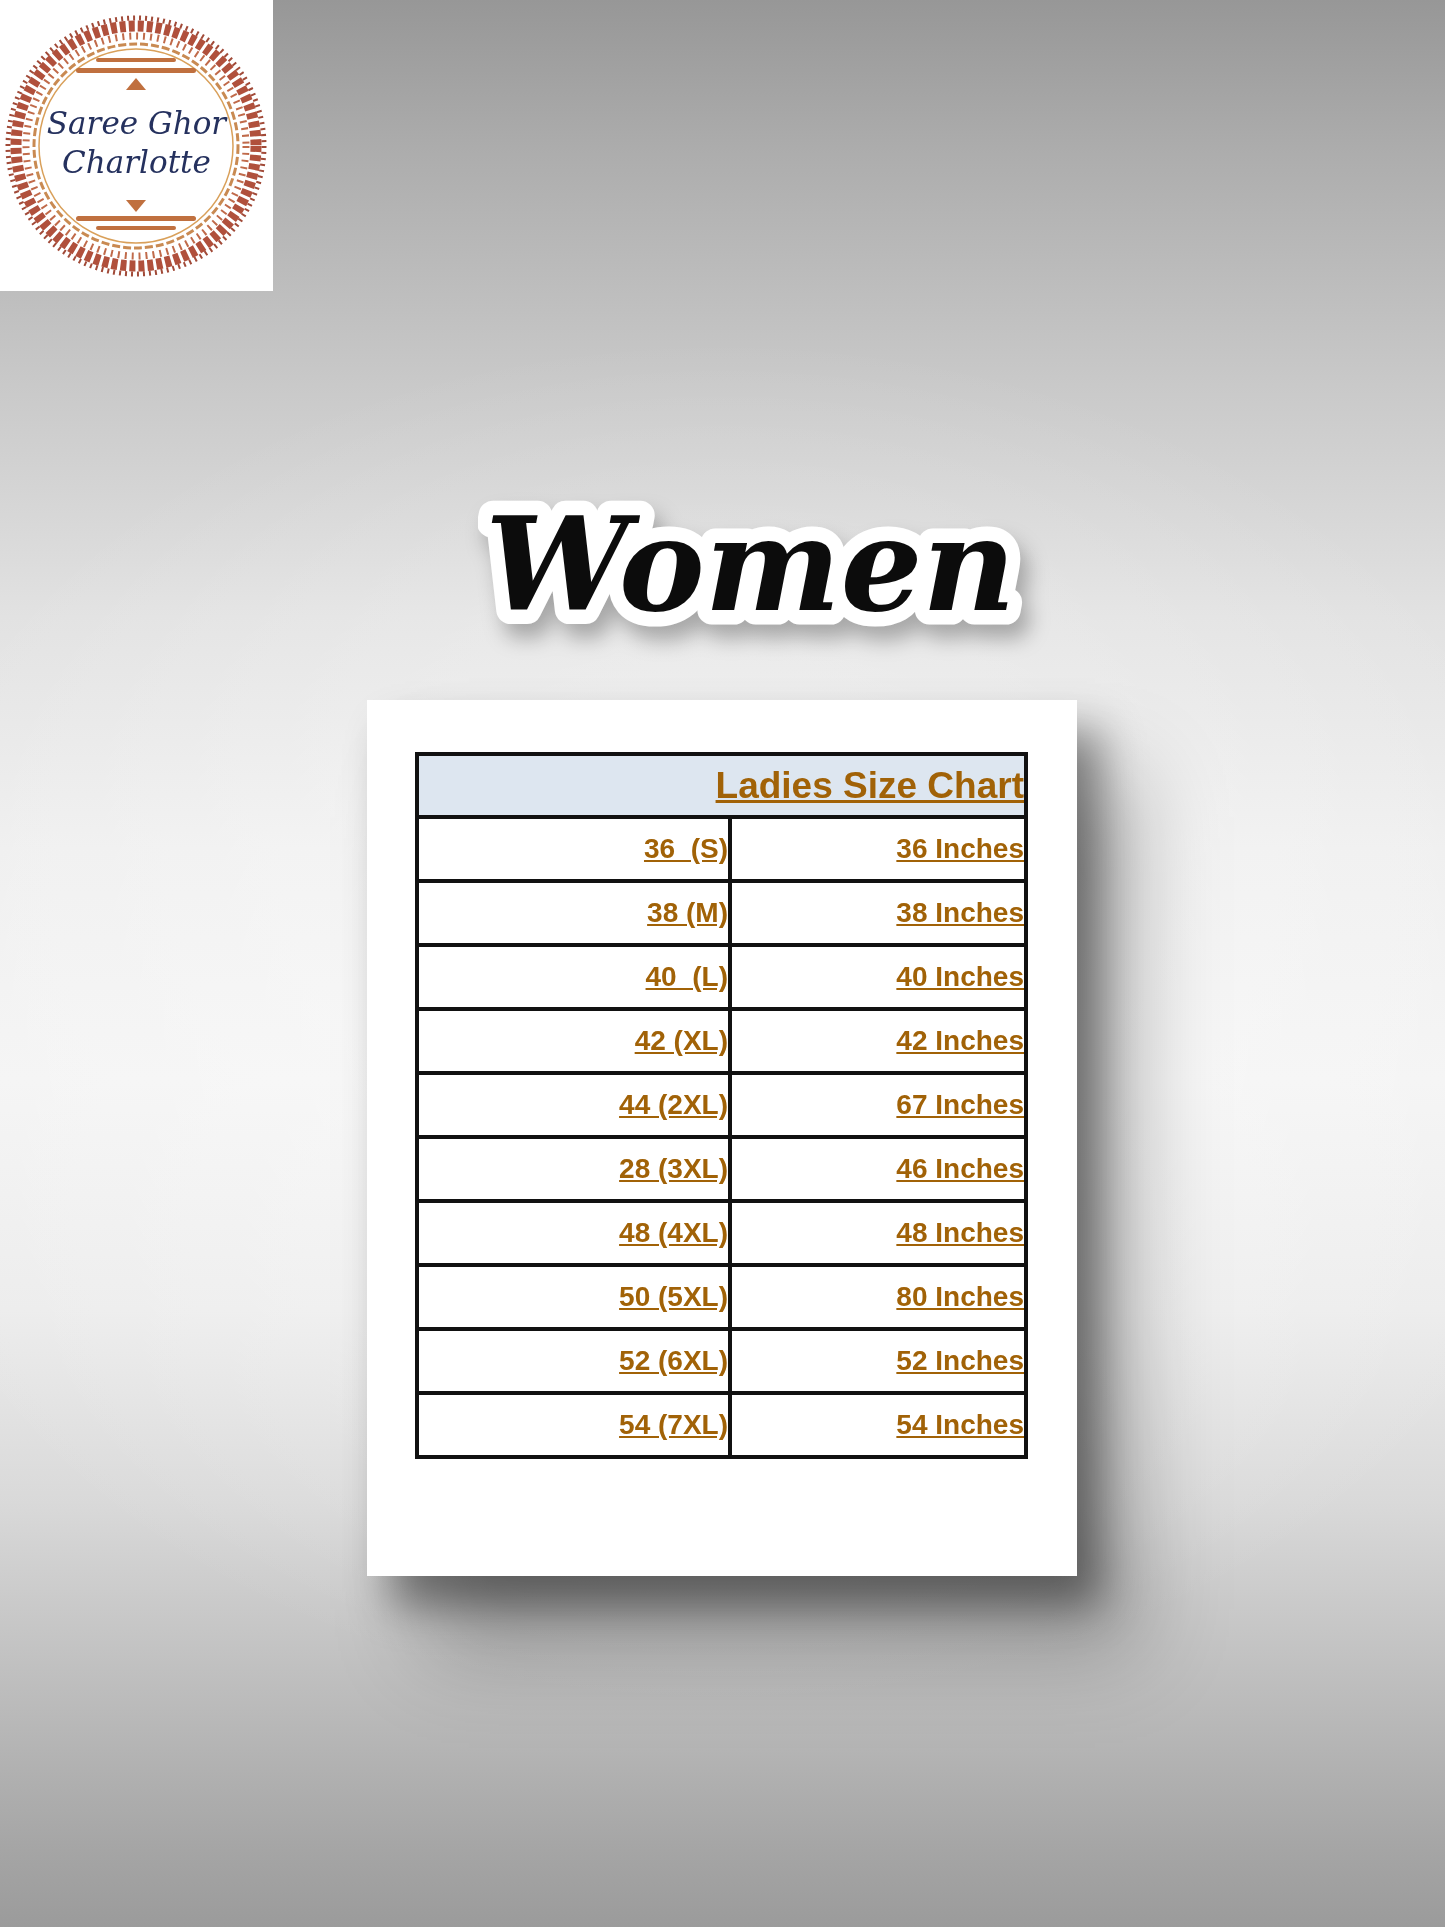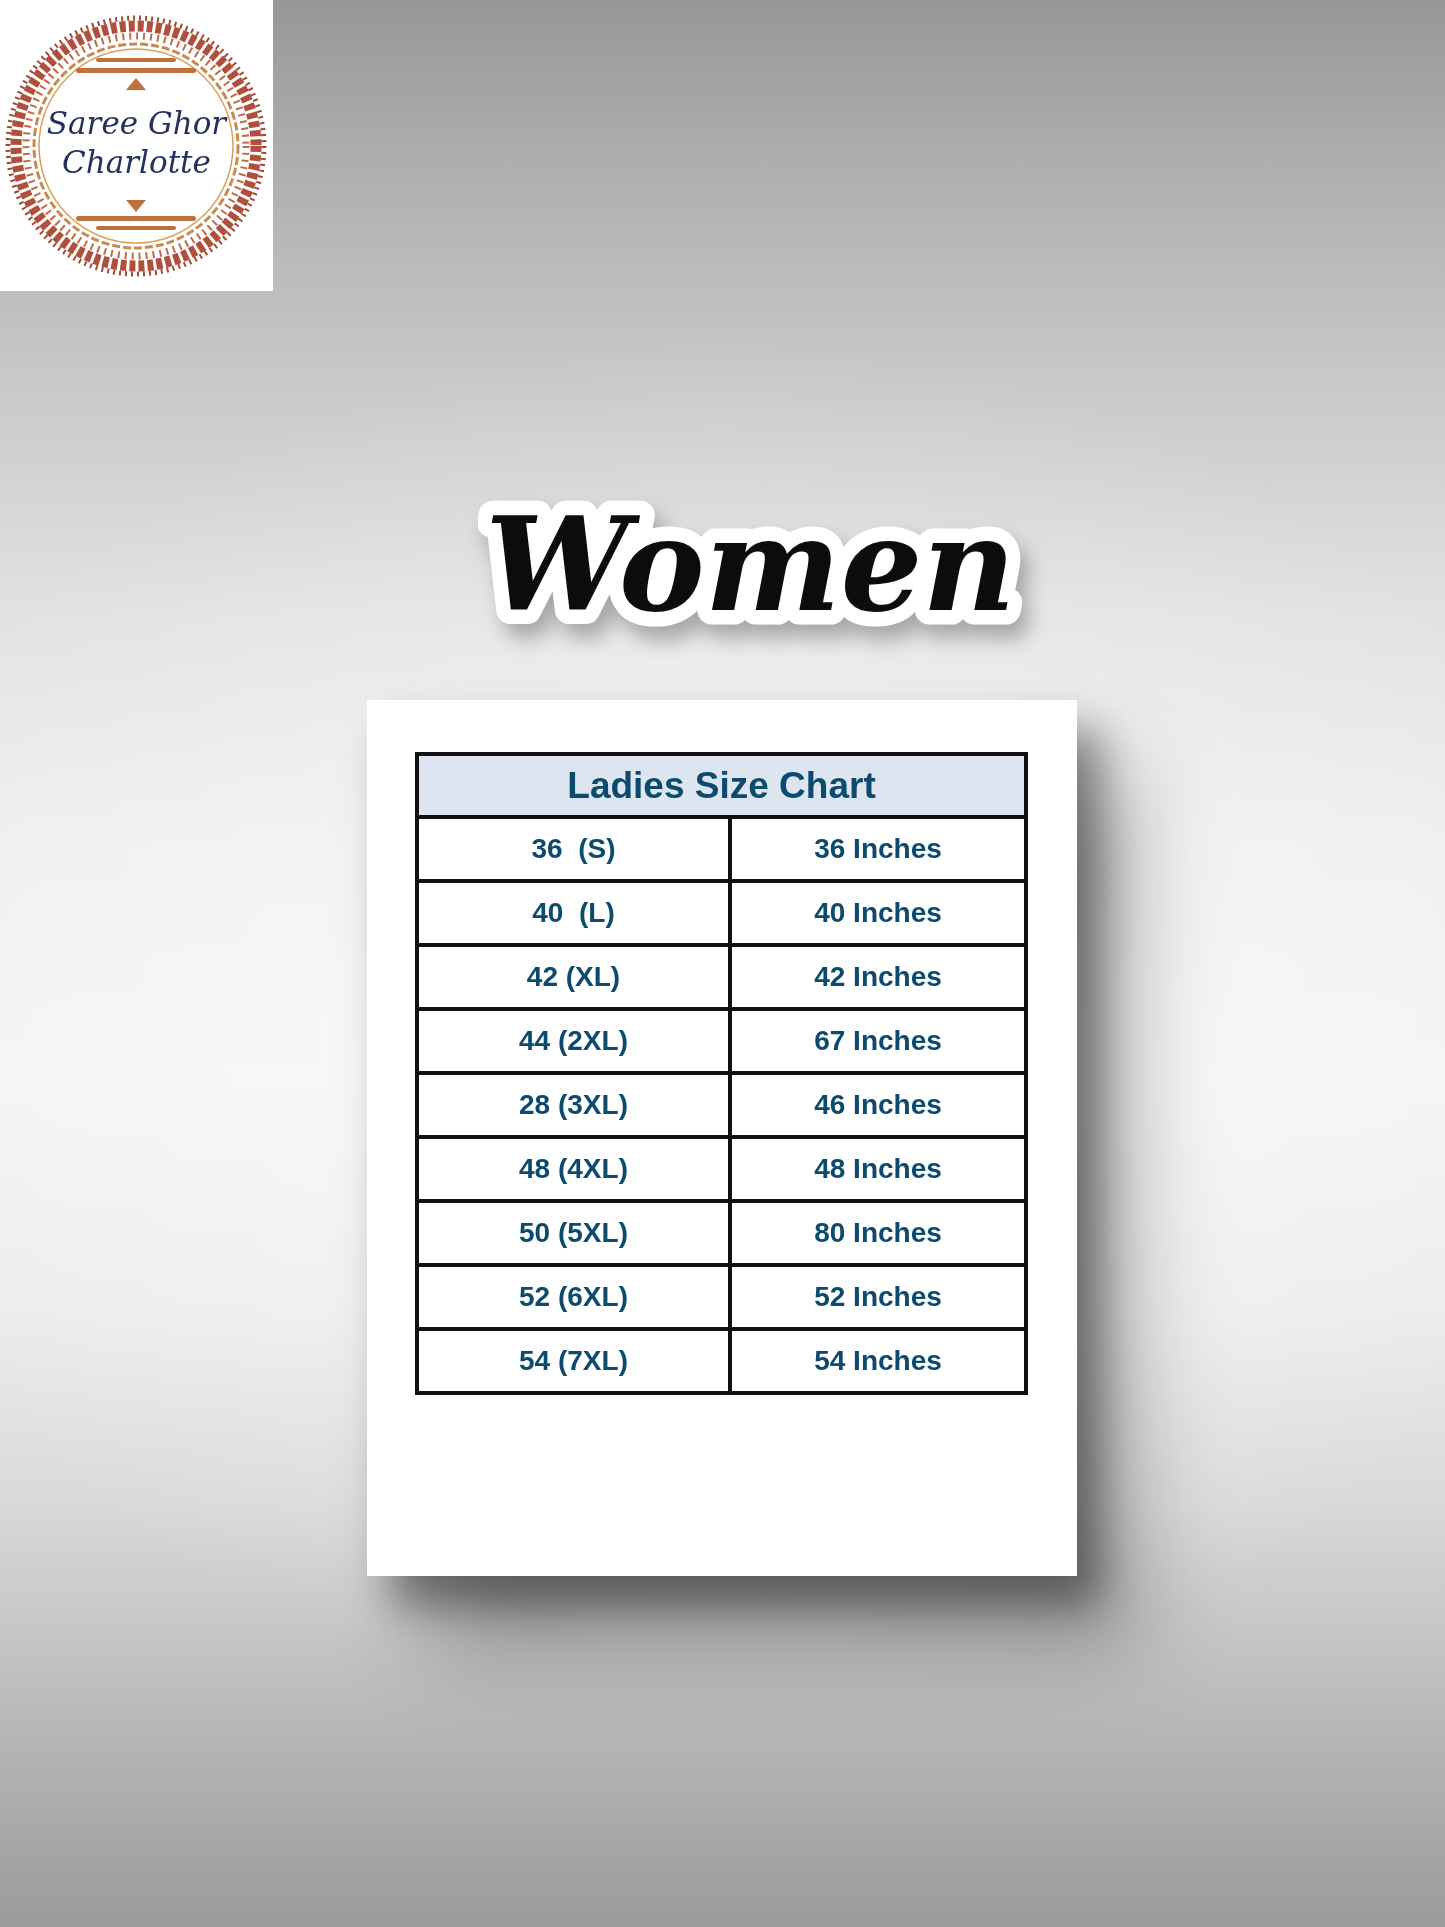--- a/index.html
+++ b/index.html
@@ -69,25 +69,26 @@
   table.size-chart{
     position:absolute; left:48px; top:52px;
     width:613px;
     border-collapse:collapse;
     table-layout:fixed;
   }
   table.size-chart col.c-size{width:51.4%;}
   table.size-chart col.c-chest{width:48.6%;}
   table.size-chart th, table.size-chart td{
     border:4px solid var(--table-border,#111111);
-    text-align:center;
+    text-align:right;
     vertical-align:middle;
     padding:0;
     white-space:pre;
-    color:#0c4a6e;
+    color:#a16207;
+    text-decoration:underline;
   }
   tr.title-row th{
     height:59px;
     background:var(--header-fill,#dde6f0);
     font-size:37px;
     font-weight:700;
   }
   tr.colhead-row th{
     height:58px;
     background:var(--header-fill,#dde6f0);
@@ -147,20 +148,24 @@
         <tr class="title-row">
           <th colspan="2">Ladies Size Chart</th>
         </tr>
       </thead>
       <tbody>
   <tr class="data-row">
     <td>36  (S)</td>
     <td>36 Inches</td>
   </tr>
 
+  <tr class="data-row">
+    <td>38 (M)</td>
+    <td>38 Inches</td>
+  </tr>
 
   <tr class="data-row">
     <td>40  (L)</td>
     <td>40 Inches</td>
   </tr>
 
   <tr class="data-row">
     <td>42 (XL)</td>
     <td>42 Inches</td>
   </tr>

